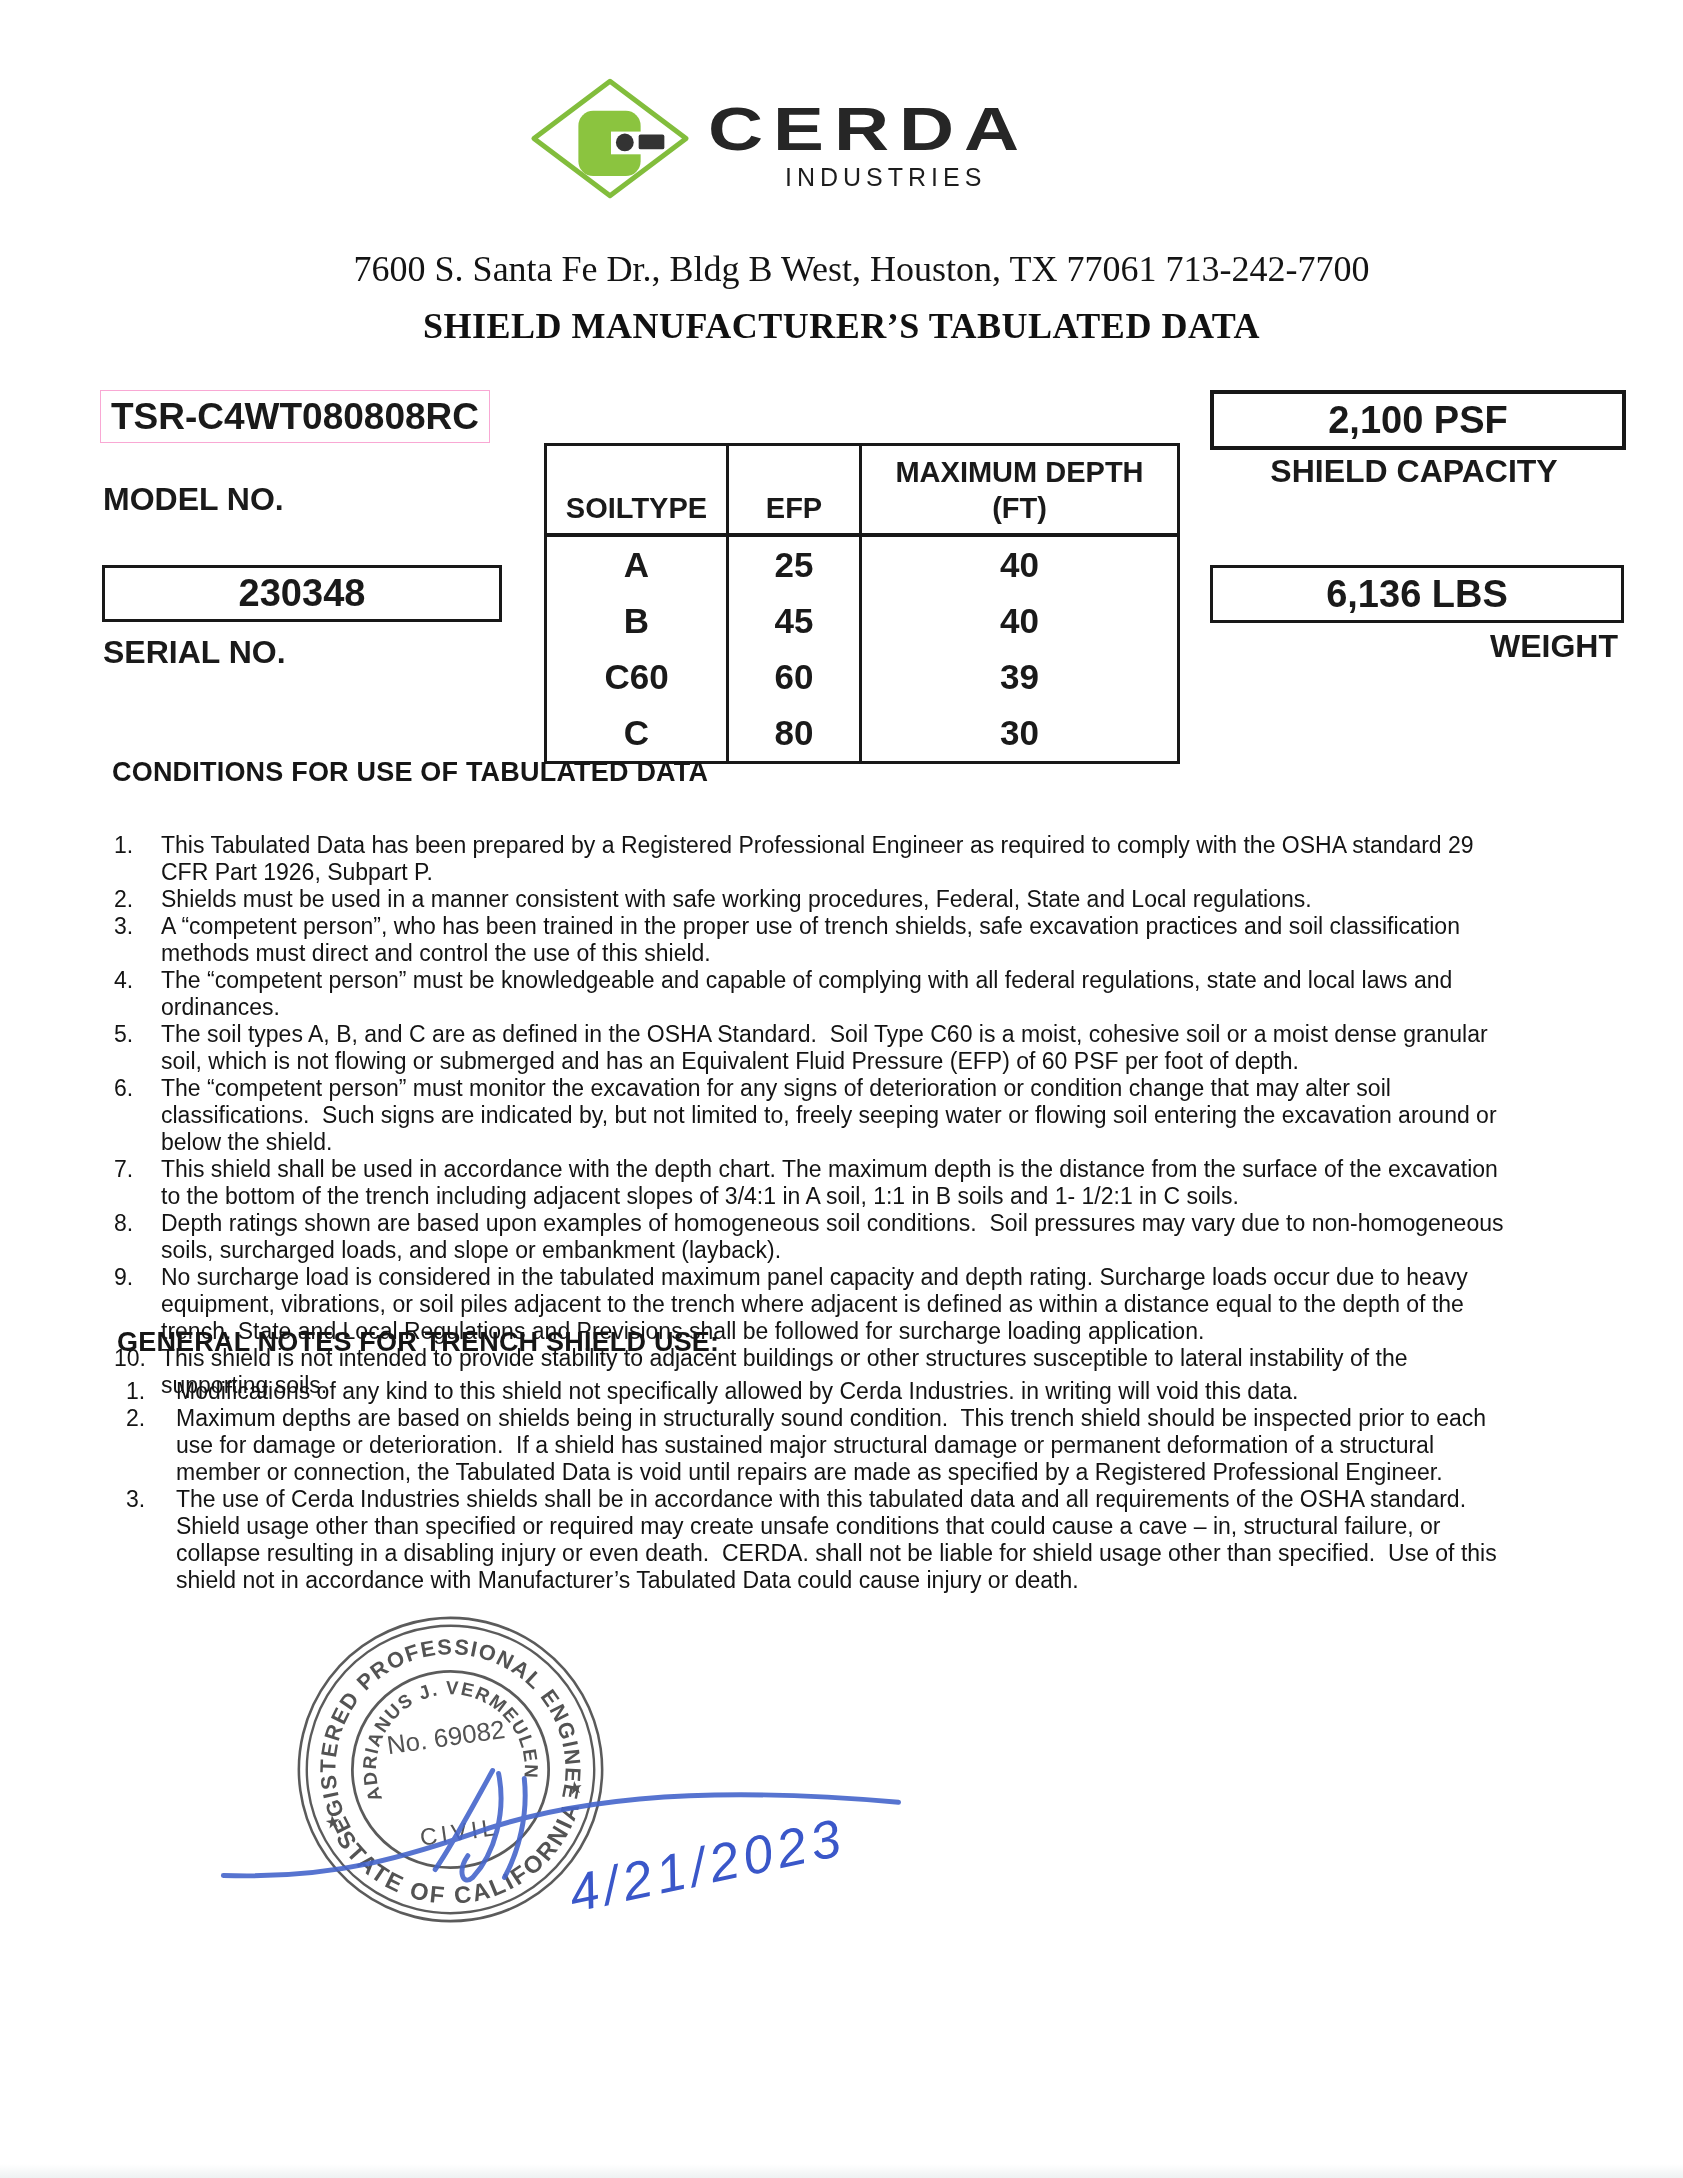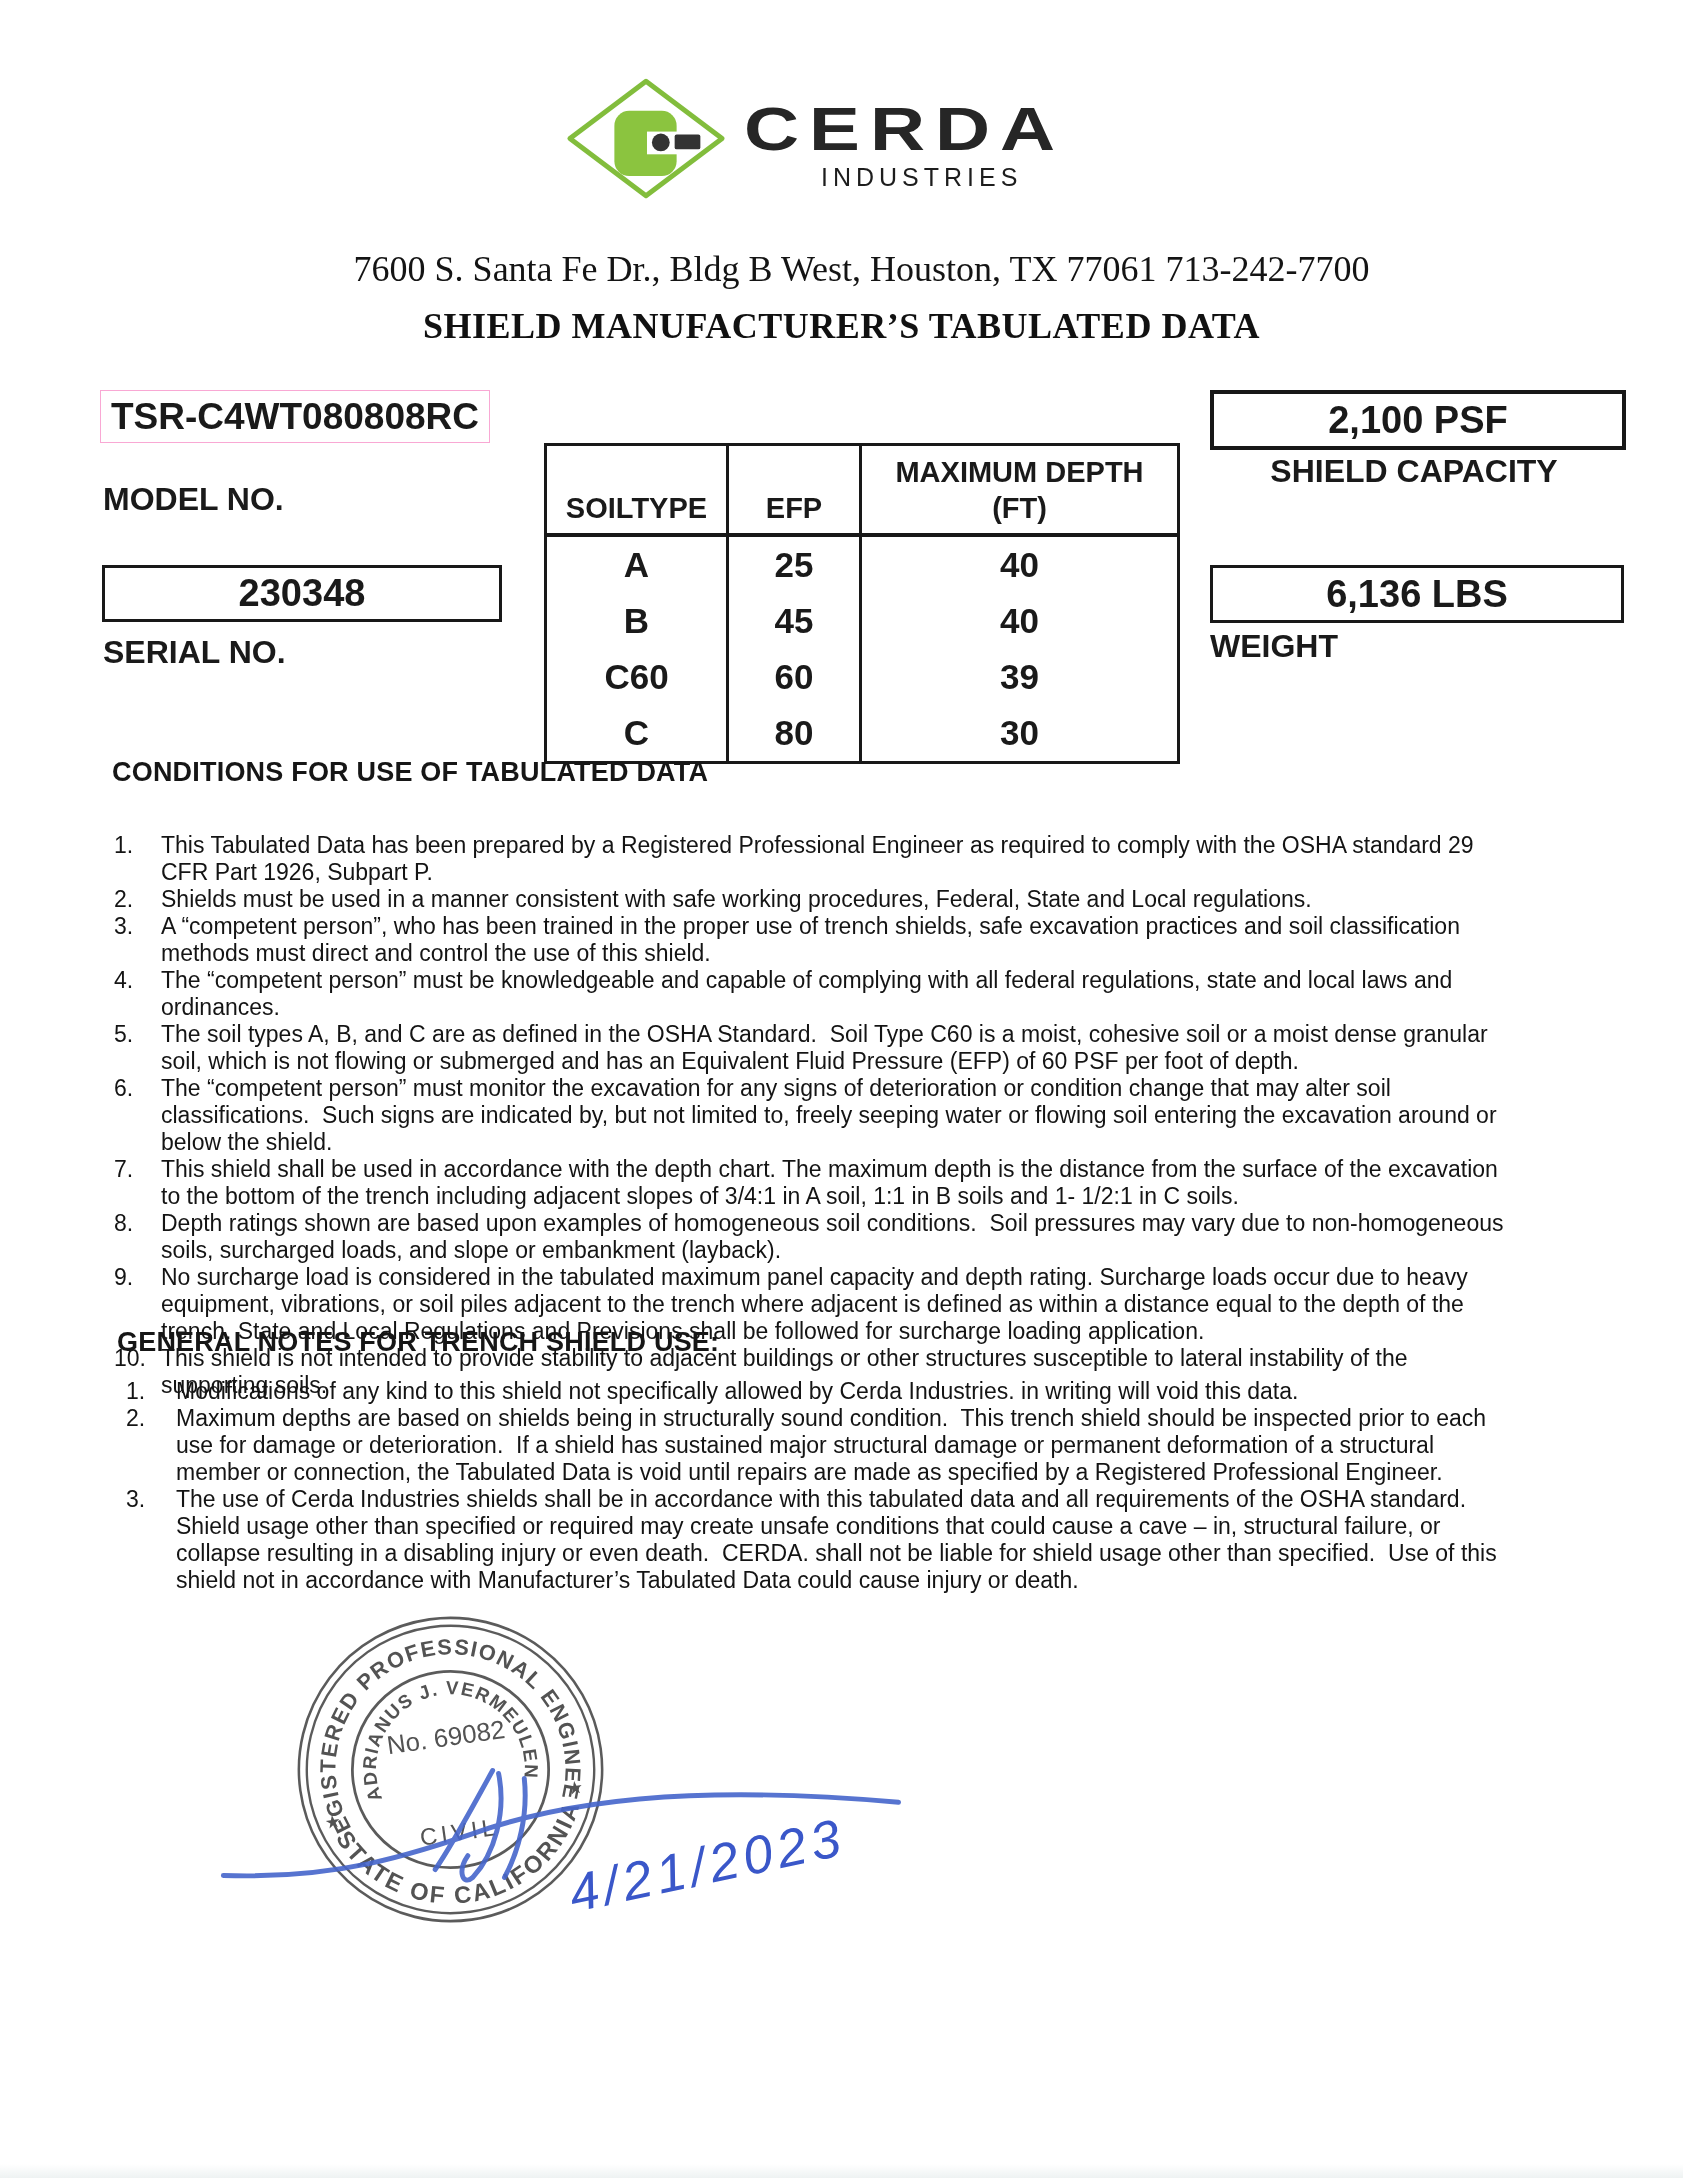--- a/index.html
+++ b/index.html
@@ -1,20 +1,20 @@
 <!DOCTYPE html>
 <html><head>
 <meta charset="utf-8">
 <style>
   html,body { margin:0; padding:0; background:#ffffff; }
   body { width:1683px; height:2178px; position:relative; font-family:"Liberation Sans",sans-serif; color:#1c1c1c; overflow:hidden; }
   .page { position:absolute; inset:0; }
 
   
-  .logo { position:absolute; left:562px; top:75px; display:flex; align-items:flex-start; }
+  .logo { position:absolute; left:526px; top:75px; display:flex; align-items:flex-start; }
   .brand { margin-left:14px; margin-top:24px; }
   .brand-name { font-size:61px; font-weight:bold; letter-spacing:8px; transform:scaleX(1.25); transform-origin:left center; color:#262626; line-height:1; }
   .brand-sub { font-size:25px; letter-spacing:5px; color:#1d1d1d; margin-top:5px; margin-left:77px; line-height:1; }
 
   
   .address { position:absolute; left:0; right:0; top:248px; text-align:center;
              font-family:"Liberation Serif",serif; font-size:36px; color:#141414;padding-left:40px; }
   .doc-title { position:absolute; left:0; right:0; top:305px; text-align:center;
                font-family:"Liberation Serif",serif; font-size:36px; font-weight:bold; letter-spacing:0.5px; color:#111; }
 
@@ -22,21 +22,21 @@
   .box { position:absolute; display:flex; align-items:center; justify-content:center;
          font-weight:bold; color:#1a1a1a; background:#fff; }
   .model-box    { left:100px; top:390px; width:388px; height:51px; border:1px solid #f9a8d4; font-size:37px; }
   .serial-box   { left:102px; top:565px; width:394px; height:51px; border:3px solid #181818; font-size:38px; }
   .capacity-box { left:1210px; top:390px; width:408px; height:52px; border:4px solid #181818; font-size:38px; }
   .weight-box   { left:1210px; top:565px; width:408px; height:52px; border:3px solid #181818; font-size:38px; }
   .spec-label { position:absolute; font-weight:bold; font-size:32px; color:#1a1a1a; }
   .model-label  { left:103px; top:481px; }
   .serial-label { left:103px; top:634px; }
   .capacity-label { left:1210px; top:453px; width:408px; text-align:center; }
-  .weight-label   { left:1210px; top:628px; width:408px; text-align:left; }
+  .weight-label   { left:1210px; top:628px; width:408px; text-align:right; }
 
   
   .table-title { position:absolute; left:544px; top:398px; width:633px; text-align:center;
                  font-size:38px; font-weight:bold; color:#151515; }
   table.depth { position:absolute; left:544px; top:443px; width:633px; border-collapse:collapse;
                 table-layout:fixed; background:#fff; }
   table.depth th, table.depth td { border-left:3px solid #181818; border-right:3px solid #181818;
                 text-align:center; font-weight:bold; color:#1a1a1a; padding:8px; }
   table.depth thead tr { height:77px; }
   table.depth th { border-top:3px solid #181818; border-bottom:4px solid #181818;

